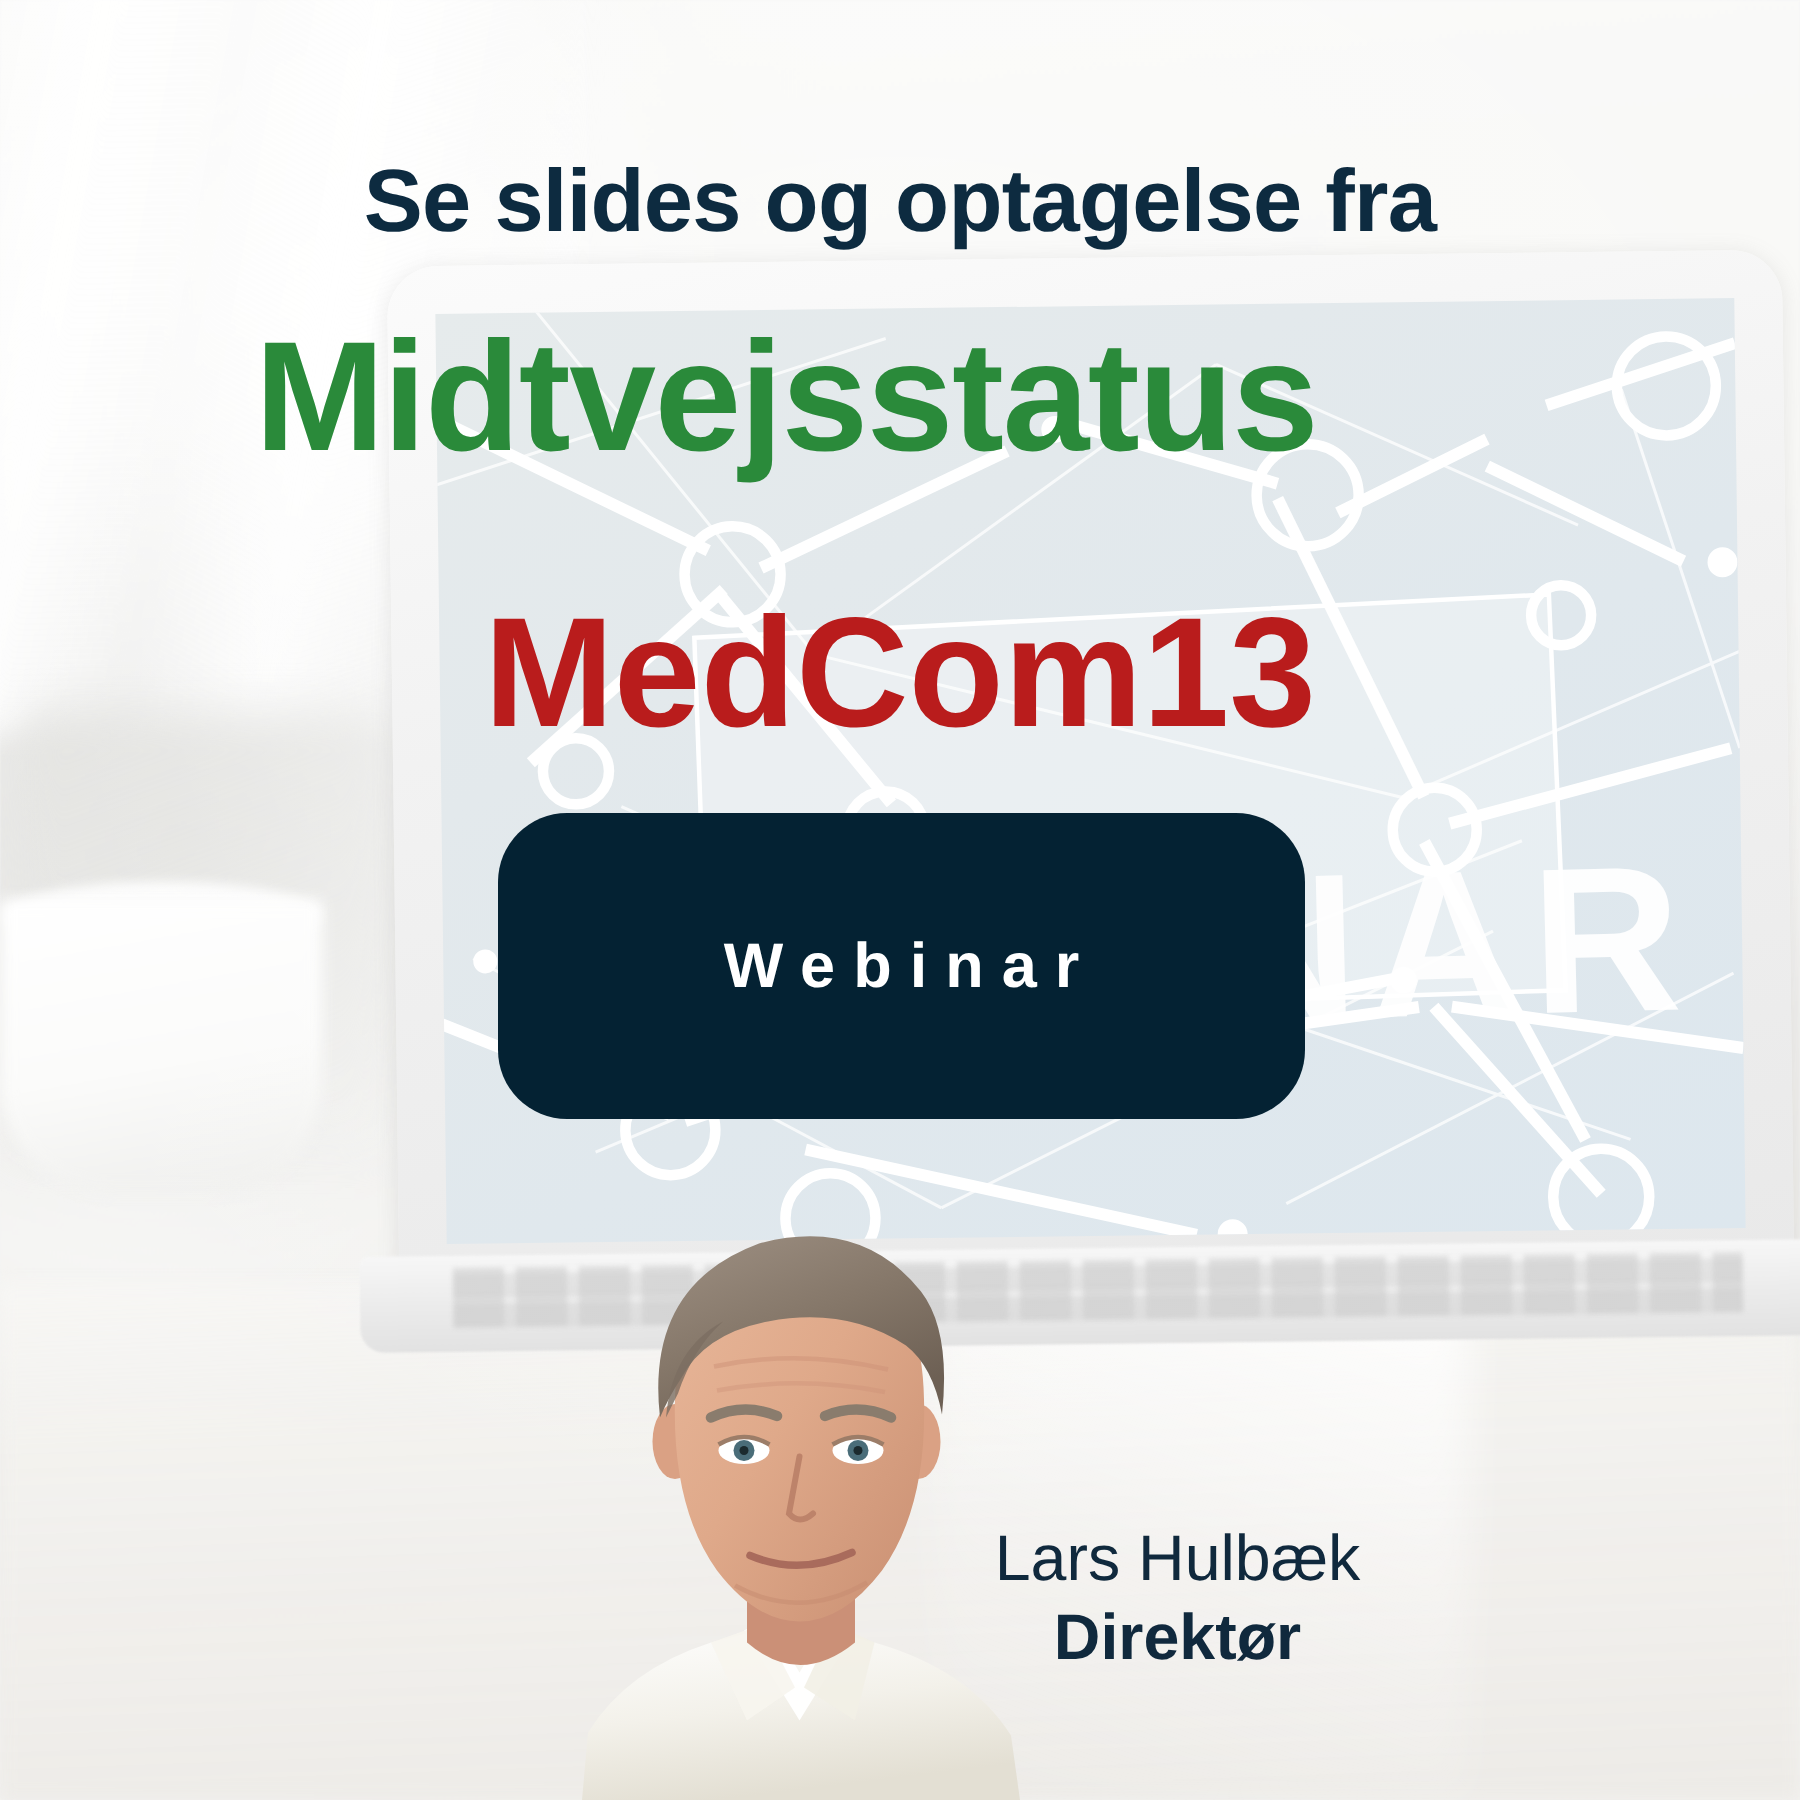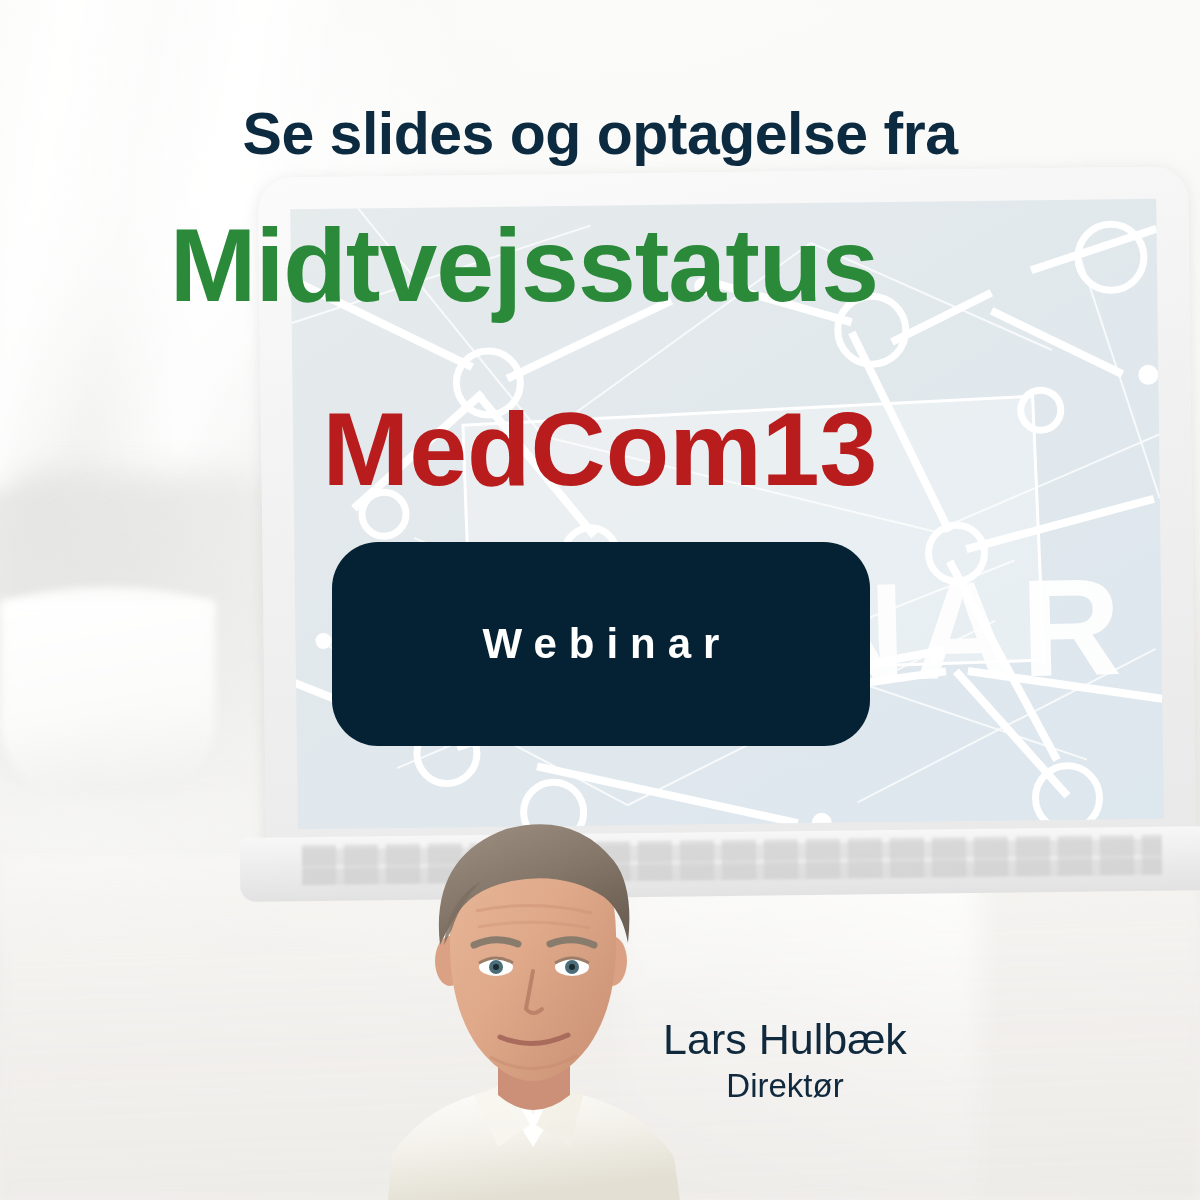--- a/index.html
+++ b/index.html
@@ -233,22 +233,22 @@
     color: #10293d;
     margin-top: 28px;
   }
   .speaker-name {
     font-size: 43px;
     font-weight: 400;
     line-height: 1.24;
     white-space: nowrap;
   }
   .speaker-role {
-    font-size: 33px;
-    font-weight: 400;
+    font-size: 43px;
+    font-weight: 700;
     line-height: 1.24;
     white-space: nowrap;
     text-align: center;
   }
 </style>
 </head>
 <body>
 
 <div id="poster">
 

